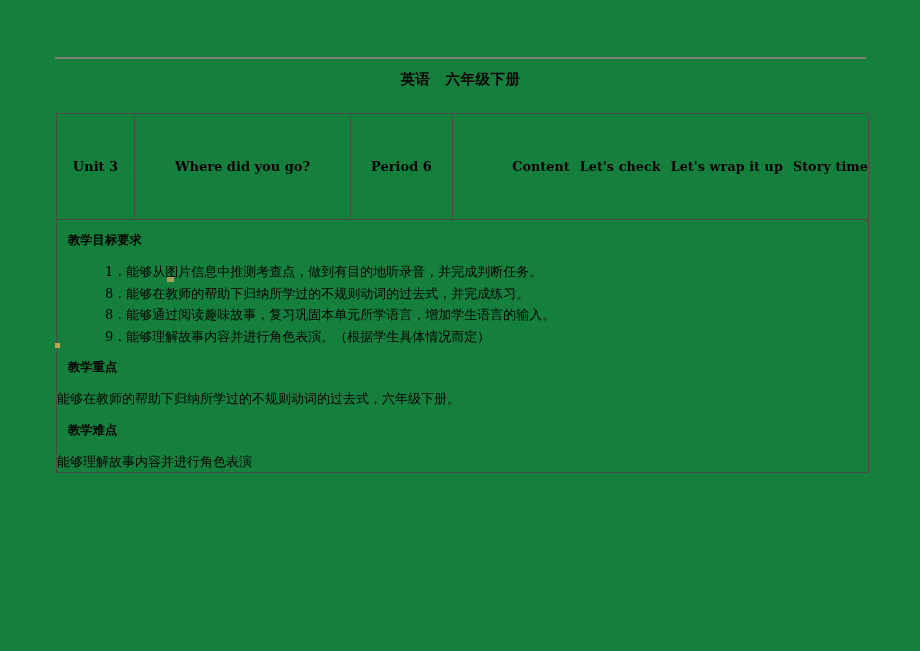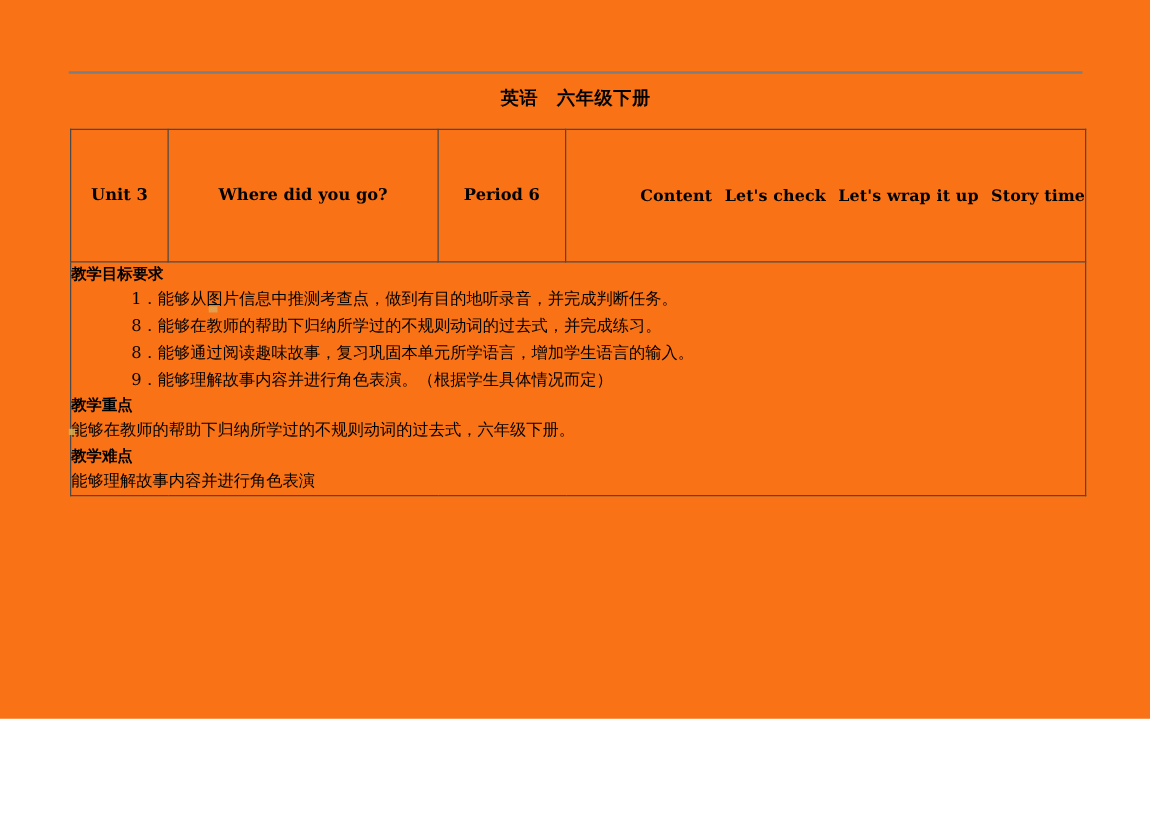--- a/index.html
+++ b/index.html
@@ -14,22 +14,22 @@
     overflow: hidden;
     font-family: "Liberation Serif", "DejaVu Serif", serif;
     color: #000000;
   }
 
   
   .page {
     position: absolute;
     left: 0; top: 0;
     width: 920px;
-    height: 575px;
-    background: #f97316;
+    height: 651px;
+    background: #15803d;
   }
 
   
   .top-rule {
     position: absolute;
     left: 55px;
     top: 57px;
     width: 811px;
     height: 2px;
     background: #7d7d7d;
@@ -47,21 +47,21 @@
     font-weight: 700;
     letter-spacing: 0.5px;
     line-height: 22px;
     white-space: pre;
   }
 
   
   .lesson-table {
     position: absolute;
     left: 56px;
-    top: 103px;
+    top: 113px;
     width: 808px;
     border-collapse: collapse;
     table-layout: fixed;
   }
   .lesson-table td {
     border: 1px solid #4a4a4a;
     padding: 0;
     vertical-align: middle;
   }
 
@@ -93,21 +93,21 @@
     padding: 4px 6px 6px 5px;
     vertical-align: top;
     height: 176px;
   }
 
   .section-head {
     font-family: "DejaVu Sans", "Liberation Sans", sans-serif;
     font-size: 12.3px;
     font-weight: 700;
     line-height: 19px;
-    margin: 0;
+    margin: 11px;
     white-space: pre;
   }
   .body-line {
     font-family: "DejaVu Serif", "Liberation Serif", serif;
     font-size: 13px;
     line-height: 21.5px;
     margin: 0;
     white-space: pre;
   }
   .body-line.indent-num {

